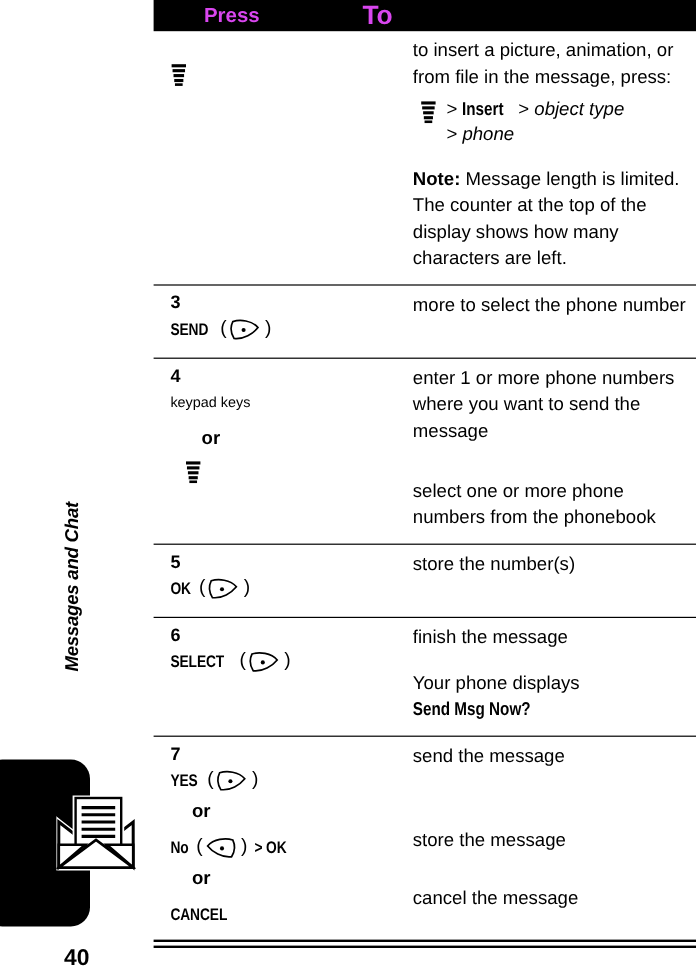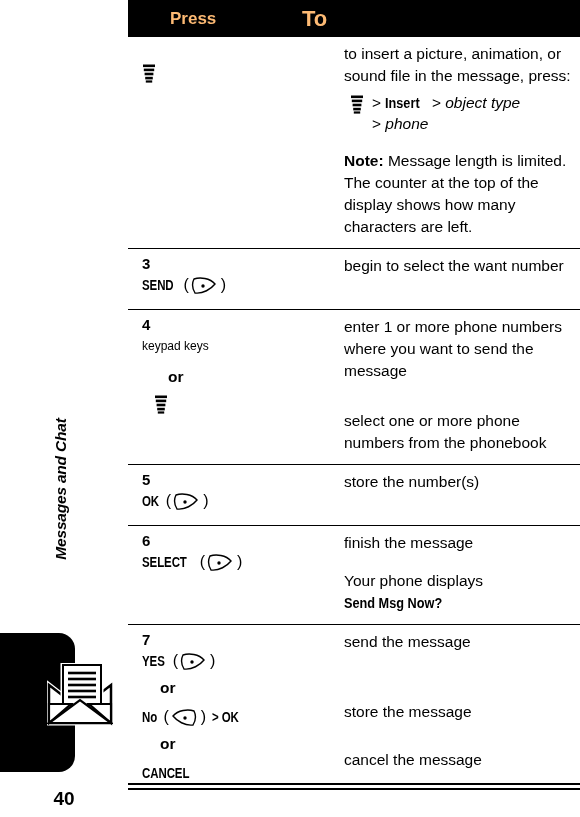--- a/index.html
+++ b/index.html
@@ -64,22 +64,22 @@
 
   
   #table {
     position: absolute;
     left: 128px;
     top: 0;
     width: 452px;
   }
   .hdr-row {
     background: #000000;
-    color: #fdba74;
-    height: 37px;
+    color: #d946ef;
+    height: 26px;
     display: flex;
     align-items: center;
   }
   .hdr-press {
     width: 174px;
     padding-left: 42px;
     box-sizing: border-box;
     font-size: 17px;
     font-weight: bold;
   }
@@ -243,21 +243,21 @@
               <rect x="1.8" y="4.6" width="10.4" height="2.6" fill="#000"></rect>
               <rect x="2.6" y="8.7" width="8.8" height="2.6" fill="#000"></rect>
               <rect x="3.2" y="12.8" width="7.6" height="2.6" fill="#000"></rect>
               <rect x="3.8" y="16.4" width="6.4" height="2.2" fill="#000"></rect>
             </svg>
           </span>
         </span>
       </span>
     </div>
     <div class="col-to">
-      <div class="to-text">to insert a picture, animation, or sound file in the message, press:</div>
+      <div class="to-text">to insert a picture, animation, or from file in the message, press:</div>
       <div class="sub-step">
         <span class="menu-icon" style="margin:3px 8px 0 0;">
           <svg viewBox="0 0 14 19" width="14" height="19">
             <rect x="1" y="0.5" width="12" height="2.6" fill="#000"></rect>
             <rect x="1.8" y="4.6" width="10.4" height="2.6" fill="#000"></rect>
             <rect x="2.6" y="8.7" width="8.8" height="2.6" fill="#000"></rect>
             <rect x="3.2" y="12.8" width="7.6" height="2.6" fill="#000"></rect>
             <rect x="3.8" y="16.4" width="6.4" height="2.2" fill="#000"></rect>
           </svg>
         </span>
@@ -281,21 +281,21 @@
             <svg viewBox="0 0 28 21" width="28" height="21">
               <path d="M4 4 C10 2 20 3 25 9 C21 14 13 19 5 18 C2 13 2 8 4 4 Z" fill="#ffffff" stroke="#000000" stroke-width="1.4"></path>
               <circle cx="13" cy="11" r="1.7" fill="#000"></circle>
             </svg>
           </span>
           <span class="paren">)</span>
         </span>
       </span>
     </div>
     <div class="col-to">
-      <div class="to-text">begin to select the want number</div>
+      <div class="to-text">more to select the phone number</div>
     </div>
   </div>
 
   <div class="row">
     <div class="col-press">
       <span class="step-num">4</span>
       <span class="press-body">
         <span class="press-line plain">keypad keys</span>
         <div class="or-word">or</div>
         <span class="press-line" style="padding-left:12px;">

